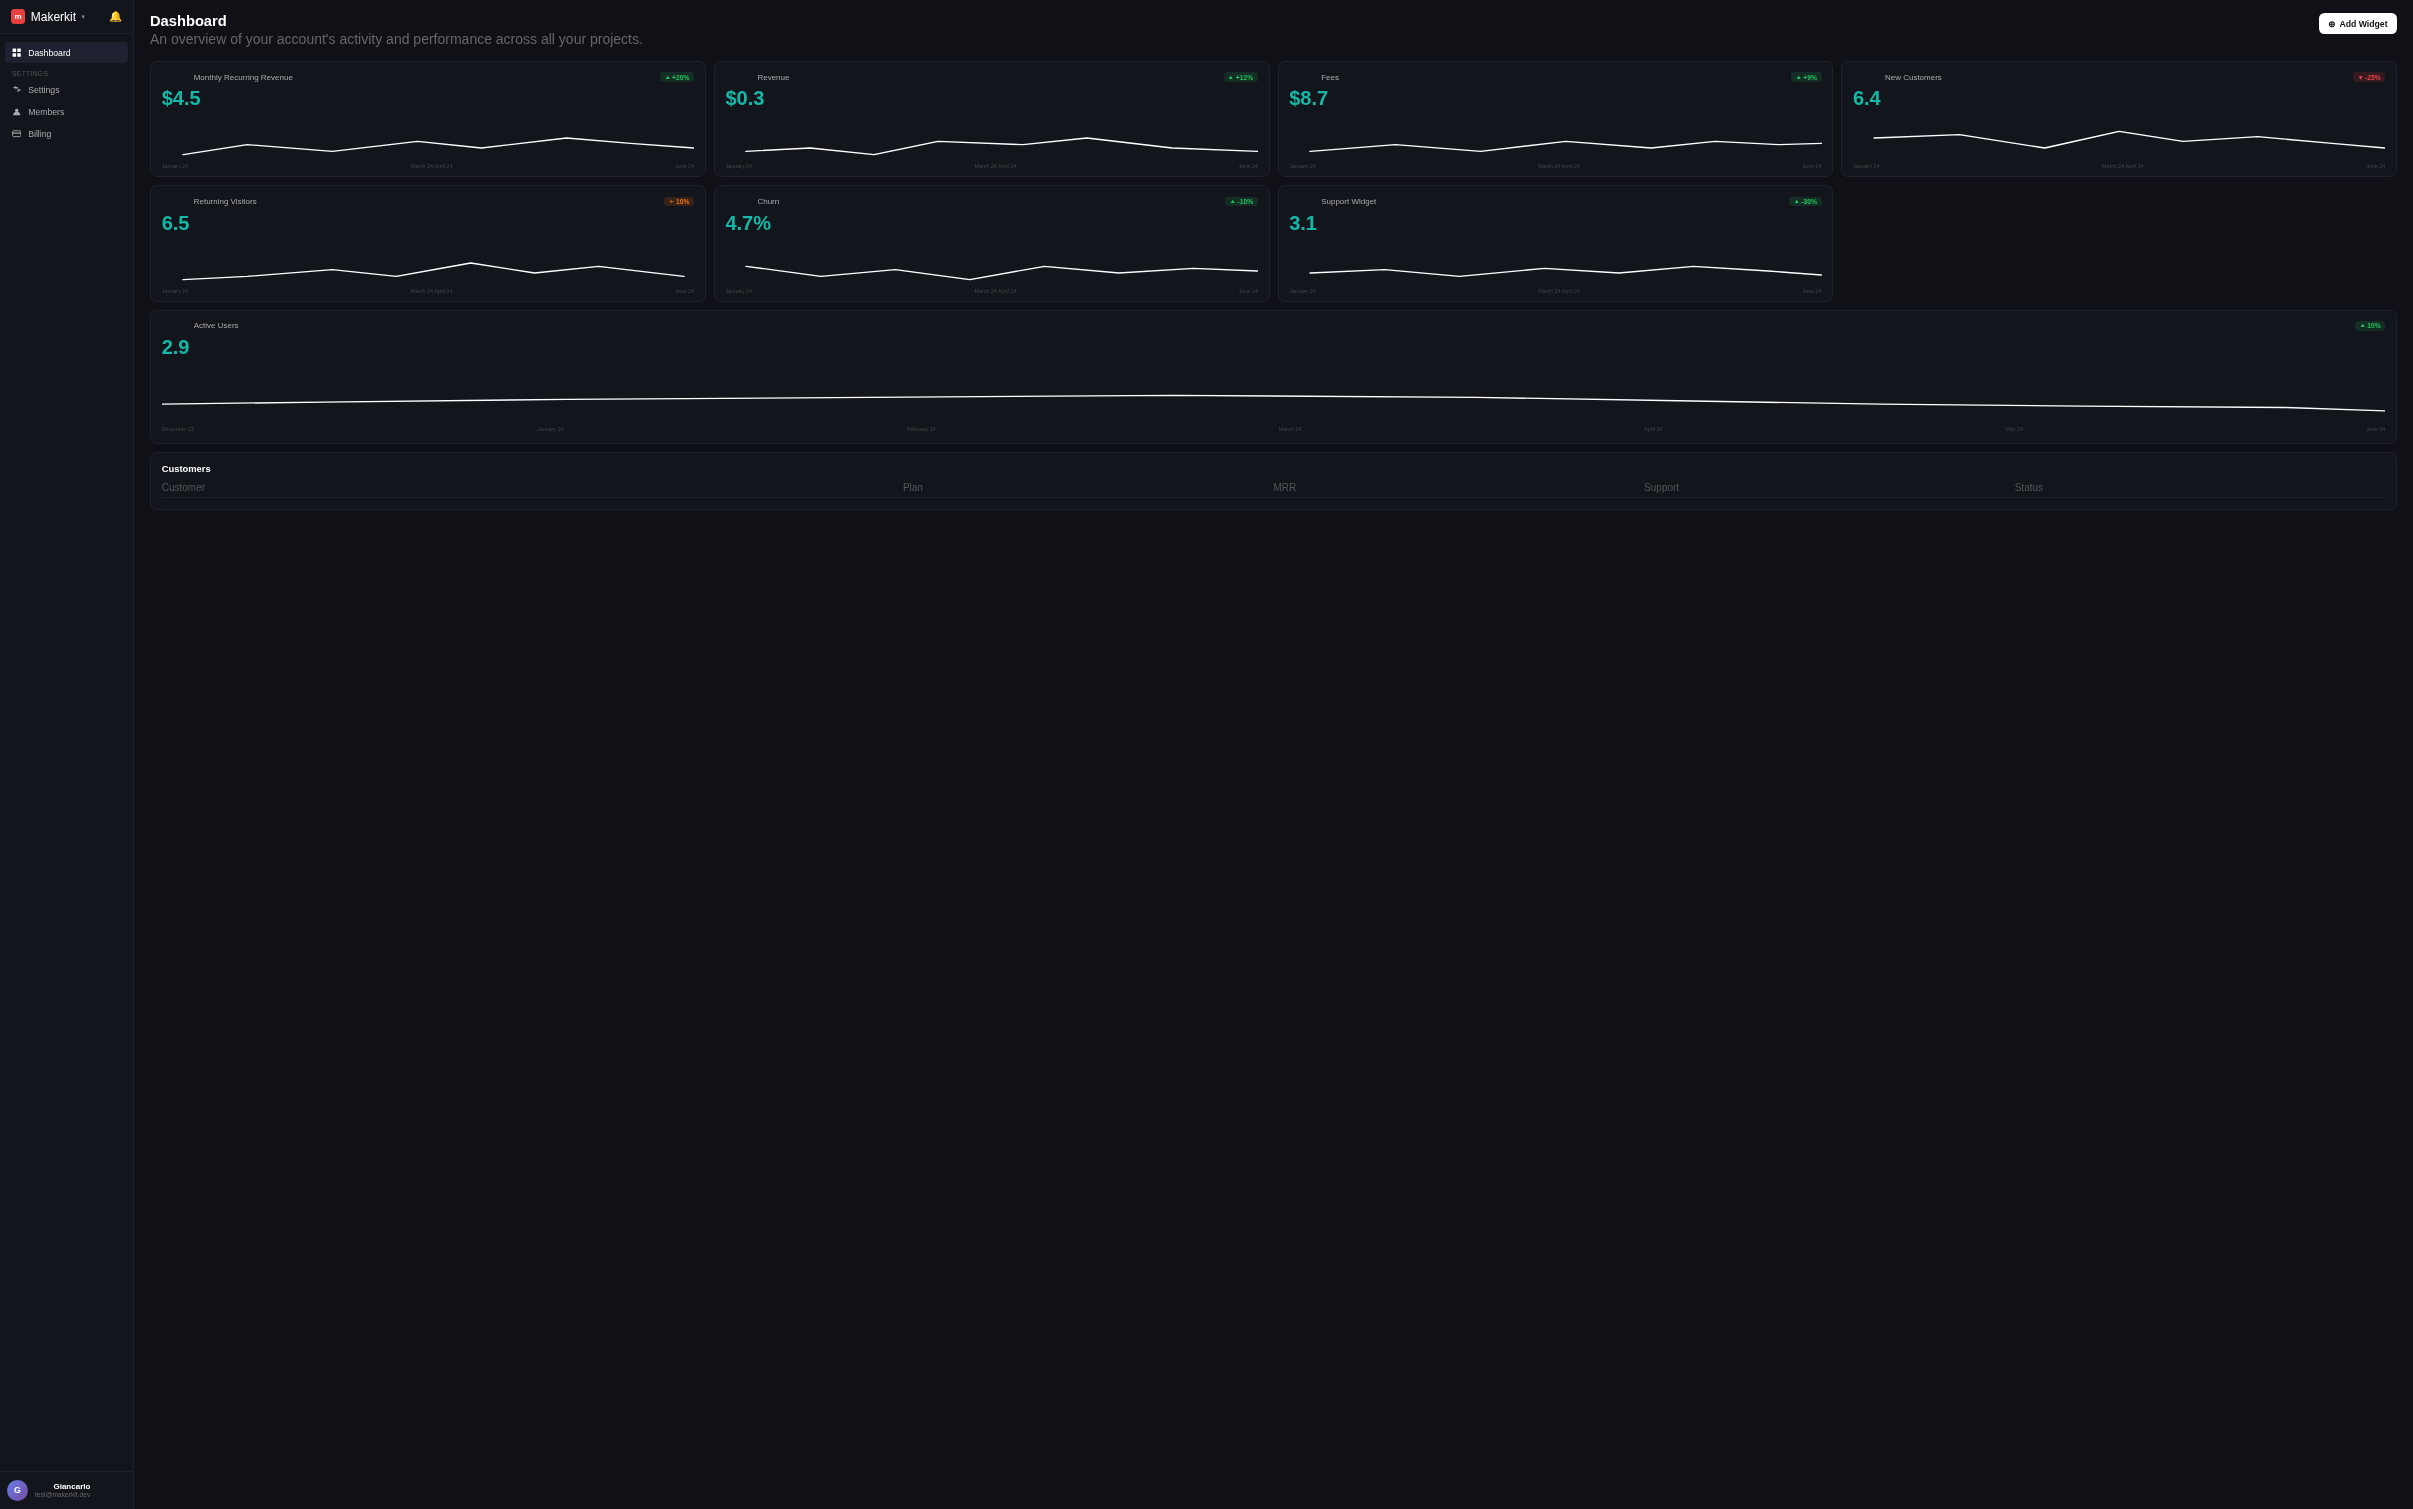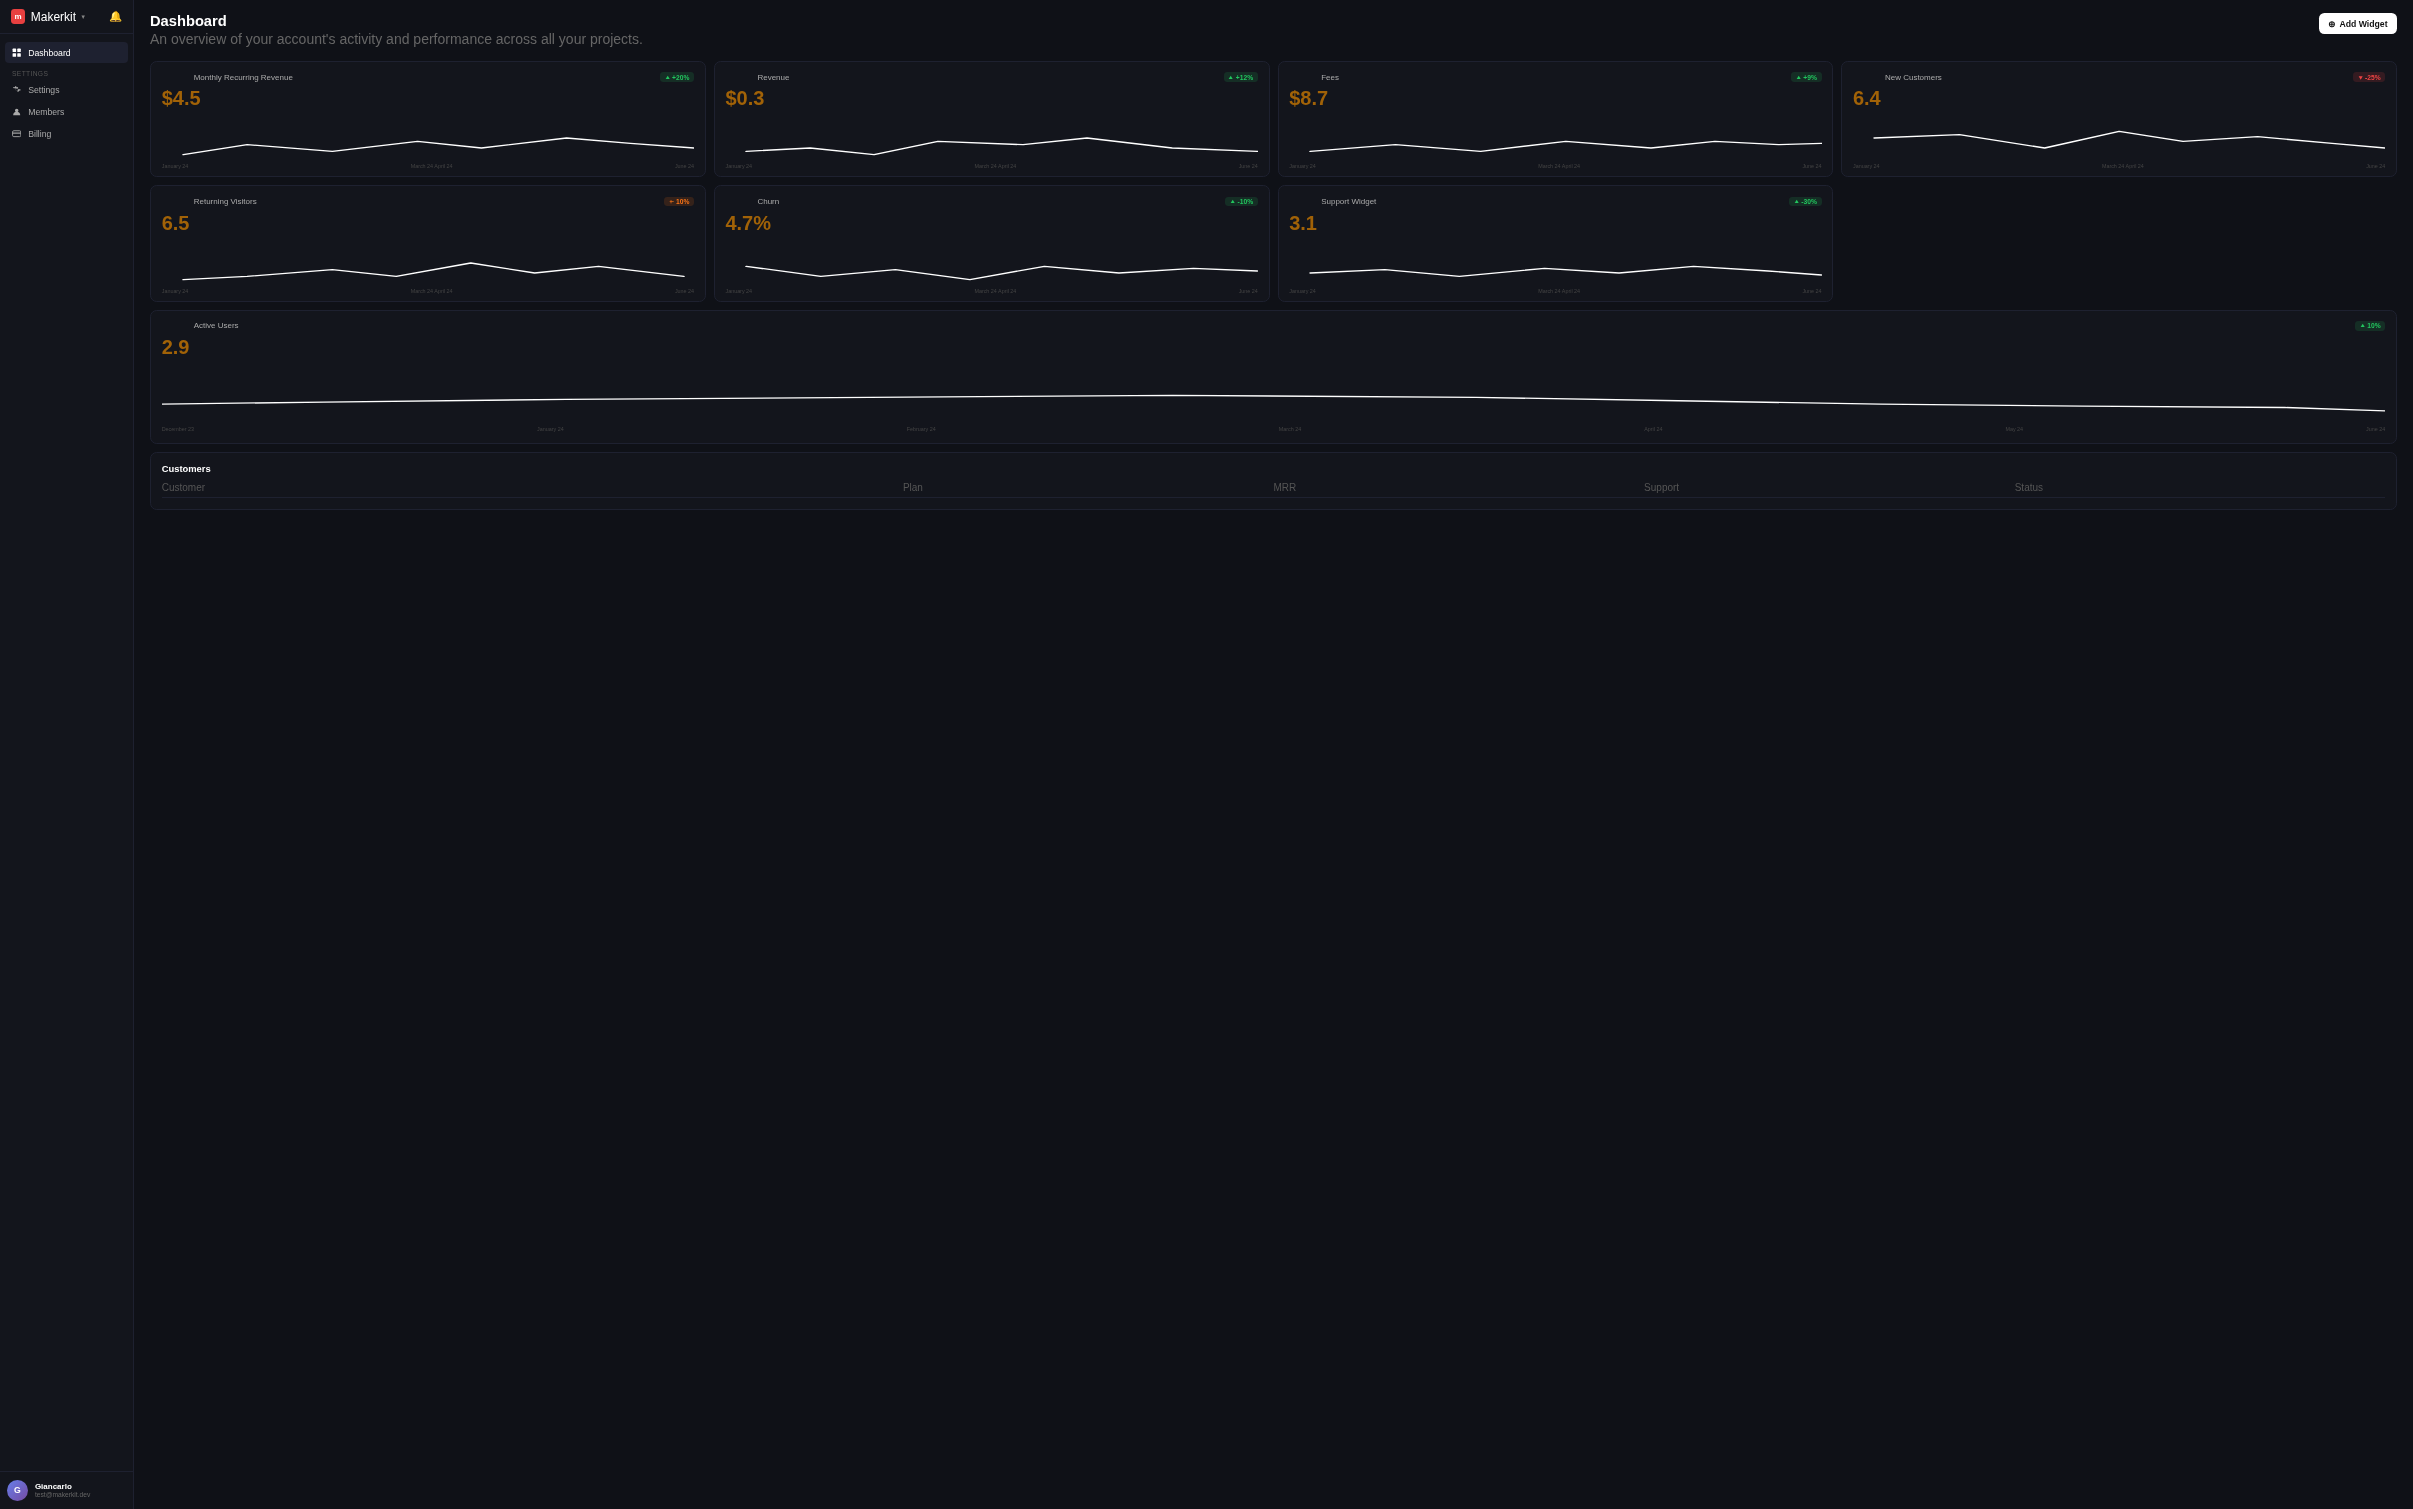--- a/index.html
+++ b/index.html
@@ -98,21 +98,21 @@
       height: 21.5px;
       border-radius: 50%;
       background: linear-gradient(135deg, #667eea, #764ba2);
       display: flex;
       align-items: center;
       justify-content: center;
       font-size: 8.7px;
       font-weight: bold;
       overflow: hidden;
     }
-    .user-info { display: flex; flex-direction: column; }
+    .user-info { display: flex; flex-direction: column; text-align: right; }
     .user-name { font-size: 8px; font-weight: 600; color: #fff; }
     .user-email { font-size: 6.7px; color: #666; }
 
     
     .main {
       flex: 1;
       overflow-y: auto;
       padding: 13.4px 16px;
       background: #0f1117;
     }
@@ -181,21 +181,21 @@
       border-radius: 3.4px;
       font-size: 6.7px;
       font-weight: 600;
     }
     .badge.green { background: rgba(34,197,94,0.15); color: #22c55e; }
     .badge.red { background: rgba(239,68,68,0.15); color: #ef4444; }
     .badge.orange { background: rgba(249,115,22,0.15); color: #f97316; }
     .metric-value {
       font-size: 20px;
       font-weight: 700;
-      color: #a16207;
+      color: #14b8a6;
       margin-bottom: 8px;
     }
     .chart-area {
       width: 100%;
       height: 47px;
       position: relative;
     }
     .chart-area svg {
       width: 100%;
       height: 40px;

